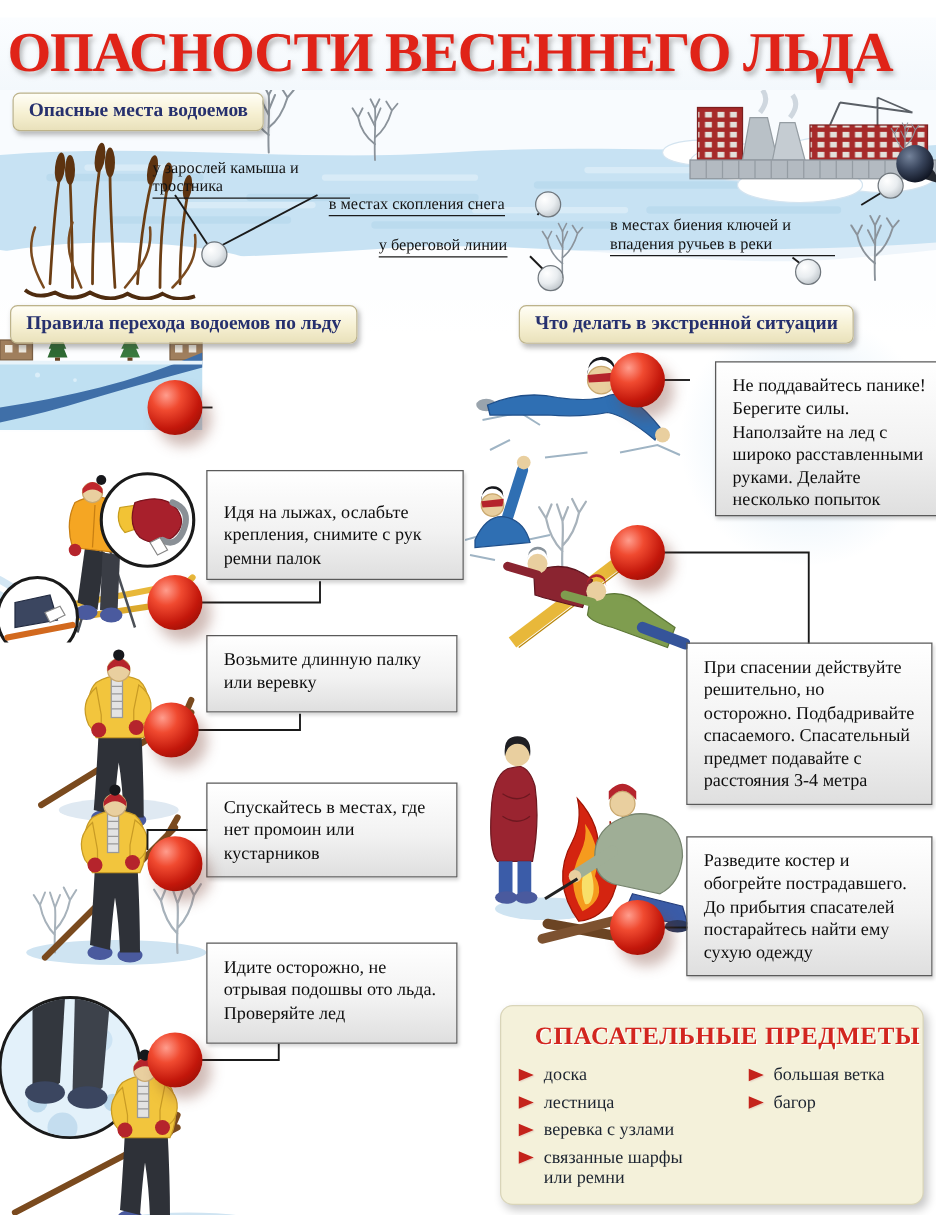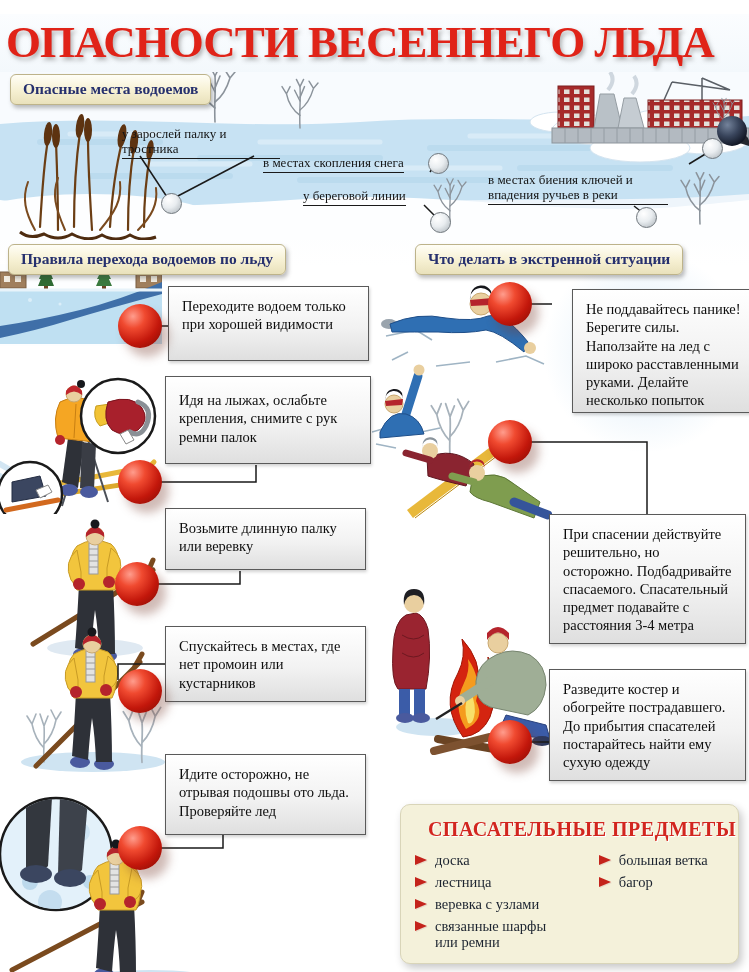--- a/index.html
+++ b/index.html
@@ -148,21 +148,21 @@
       <rect x="0" y="56" width="197" height="15" fill="#b3bac1" stroke="#8d959c"></rect>
       <path d="M13,56v15M26,56v15M39,56v15M52,56v15M65,56v15M78,56v15M91,56v15M104,56v15M117,56v15M130,56v15M143,56v15M156,56v15M169,56v15M182,56v15" stroke="#949ca3"></path>
       <use href="#def-tree" transform="translate(172,56) scale(0.55)"></use>
       <path d="M186,60 Q199,63 197,74 L178,68 Z" fill="#23272f"></path>
       <circle cx="180" cy="59" r="15" fill="url(#gdark)"></circle>
     </g>
   </svg>
 
   <div class="abs plate" style="left:10px;top:60px;z-index:9">Опасные места водоемов</div>
 
-  <div class="abs callout" style="left:122px;top:112px;width:158px">у зарослей палку и тростника</div>
+  <div class="abs callout" style="left:122px;top:112px;width:158px">у зарослей камыша и тростника</div>
   <div class="abs callout nowrap" style="left:263px;top:141px">в местах скопления снега</div>
   <div class="abs callout nowrap" style="left:303px;top:174px">у береговой линии</div>
   <div class="abs callout" style="left:488px;top:158px;width:180px">в местах биения ключей и впадения ручьев в реки</div>
 
   <div class="abs dot" style="left:161px;top:179px"></div>
   <div class="abs dot" style="left:428px;top:139px"></div>
   <div class="abs dot" style="left:430px;top:198px"></div>
   <div class="abs dot" style="left:702px;top:124px"></div>
   <div class="abs dot" style="left:636px;top:193px"></div>
 
@@ -314,22 +314,21 @@
 
   <div class="abs ball" style="left:118px;top:290px"></div>
   <div class="abs ball" style="left:118px;top:446px"></div>
   <div class="abs ball" style="left:115px;top:548px"></div>
   <div class="abs ball" style="left:118px;top:655px"></div>
   <div class="abs ball" style="left:118px;top:812px"></div>
   <div class="abs ball" style="left:488px;top:268px"></div>
   <div class="abs ball" style="left:488px;top:406px"></div>
   <div class="abs ball" style="left:488px;top:706px"></div>
 
-  <div class="abs txtbox" style="left:168px;top:272px;width:201px;height:75px">Переходите водоем только при хорошей видимости</div>
-  <div class="abs txtbox" style="left:165px;top:362px;width:206px;height:88px;padding-top:14px">Идя на лыжах, ослабьте крепления, снимите с рук ремни палок</div>
+  <div class="abs txtbox" style="left:165px;top:362px;width:206px;height:88px;padding-top:24px">Идя на лыжах, ослабьте крепления, снимите с рук ремни палок</div>
   <div class="abs txtbox" style="left:165px;top:494px;width:201px;height:62px">Возьмите длинную палку или веревку</div>
   <div class="abs txtbox" style="left:165px;top:612px;width:201px;height:76px">Спускайтесь в местах, где нет промоин или кустарников</div>
   <div class="abs txtbox" style="left:165px;top:740px;width:201px;height:81px">Идите осторожно, не отрывая подошвы ото льда. Проверяйте лед</div>
 
   <div class="abs txtbox" style="left:572px;top:275px;width:194px;height:124px">Не поддавайтесь панике! Берегите силы. Наползайте на лед с широко расставленными руками. Делайте несколько попыток</div>
   <div class="abs txtbox" style="left:549px;top:500px;width:197px;height:130px">При спасении действуйте решительно, но осторожно. Подбадривайте спасаемого. Спасательный предмет подавайте с расстояния 3-4 метра</div>
   <div class="abs txtbox" style="left:549px;top:655px;width:197px;height:112px">Разведите костер и обогрейте пострадавшего. До прибытия спасателей постарайтесь найти ему сухую одежду</div>
 
   <svg id="lines" class="abs" width="749" height="972" viewBox="0 0 749 972">
     <g stroke="#1a1a1a" stroke-width="1.5" fill="none">

